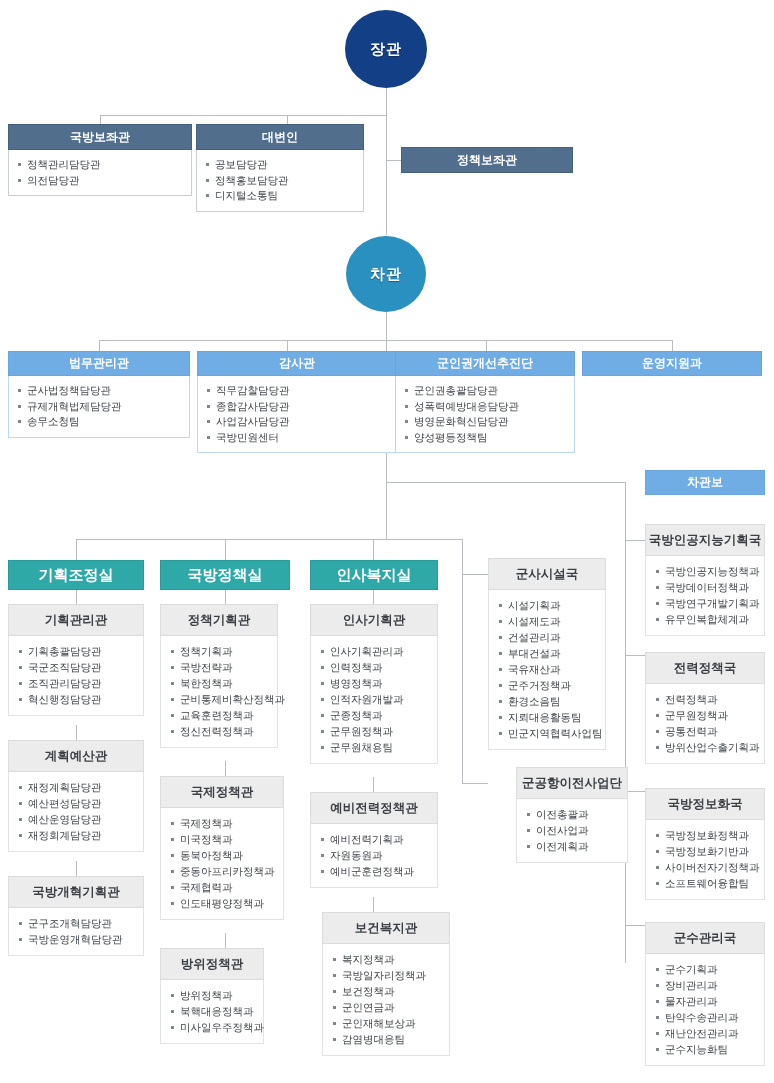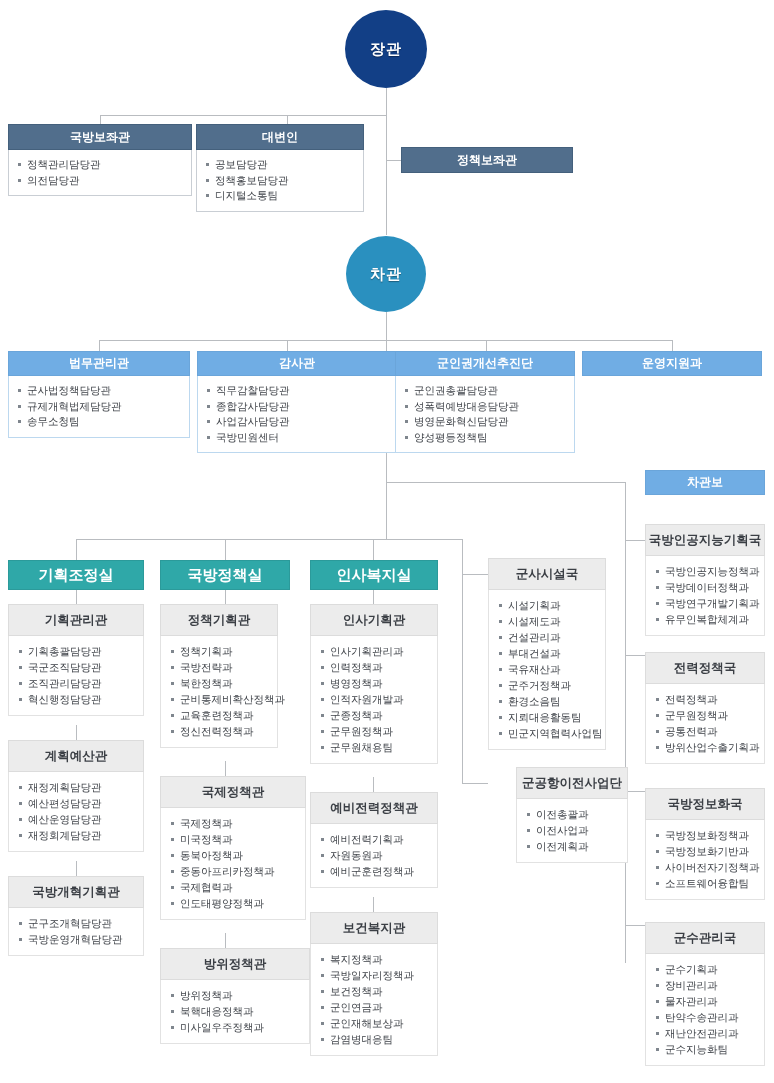--- a/index.html
+++ b/index.html
@@ -306,34 +306,34 @@
       <ul>
         <li>정책기획과</li>
         <li>국방전략과</li>
         <li>북한정책과</li>
         <li>군비통제비확산정책과</li>
         <li>교육훈련정책과</li>
         <li>정신전력정책과</li>
       </ul>
     </div>
   </div>
-  <div class="gray" style="left:160px;top:776px;width:146px;">
+  <div class="gray" style="left:160px;top:776px;width:124px;">
     <div class="hd">국제정책관</div>
     <div class="bd">
       <ul>
         <li>국제정책과</li>
         <li>미국정책과</li>
         <li>동북아정책과</li>
         <li>중동아프리카정책과</li>
         <li>국제협력과</li>
         <li>인도태평양정책과</li>
       </ul>
     </div>
   </div>
-  <div class="gray" style="left:160px;top:948px;width:150px;">
+  <div class="gray" style="left:160px;top:948px;width:104px;">
     <div class="hd">방위정책관</div>
     <div class="bd">
       <ul>
         <li>방위정책과</li>
         <li>북핵대응정책과</li>
         <li>미사일우주정책과</li>
       </ul>
     </div>
   </div>
 
@@ -358,21 +358,21 @@
   <div class="gray" style="left:310px;top:792px;width:128px;">
     <div class="hd">예비전력정책관</div>
     <div class="bd">
       <ul>
         <li>예비전력기획과</li>
         <li>자원동원과</li>
         <li>예비군훈련정책과</li>
       </ul>
     </div>
   </div>
-  <div class="gray" style="left:310px;top:912px;width:128px;">
+  <div class="gray" style="left:322px;top:912px;width:128px;">
     <div class="hd">보건복지관</div>
     <div class="bd">
       <ul>
         <li>복지정책과</li>
         <li>국방일자리정책과</li>
         <li>보건정책과</li>
         <li>군인연금과</li>
         <li>군인재해보상과</li>
         <li>감염병대응팀</li>
       </ul>

